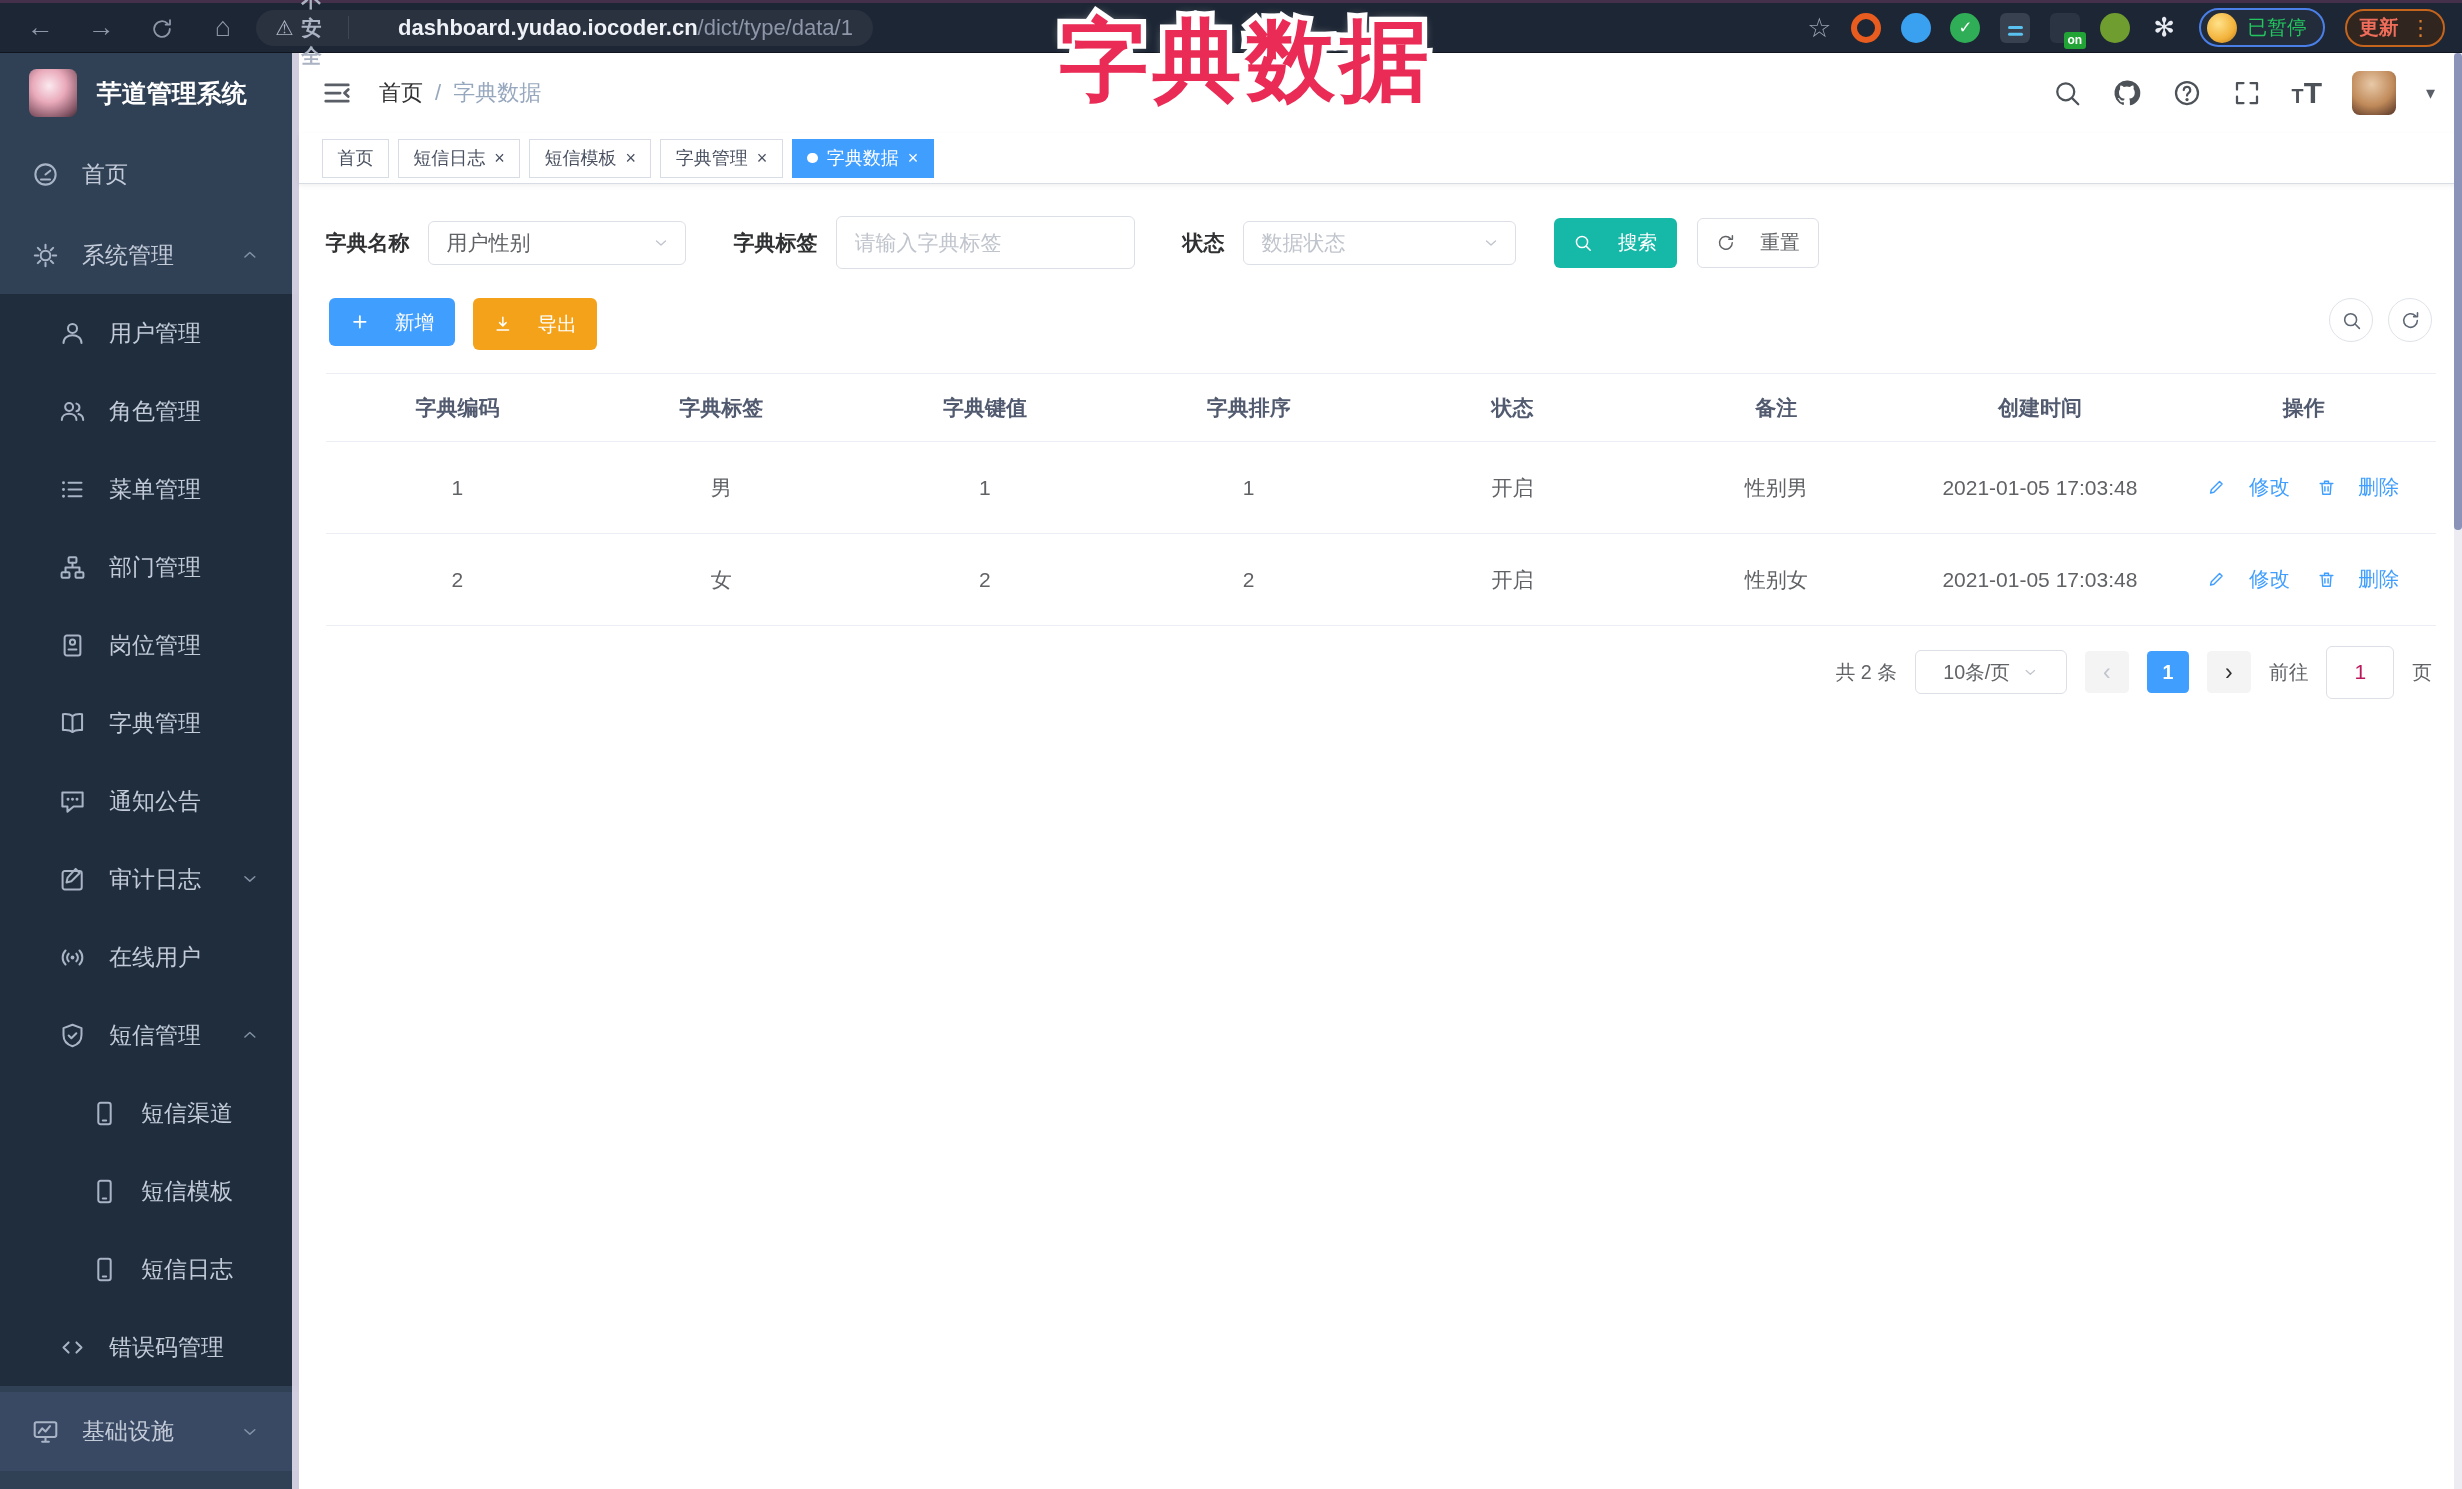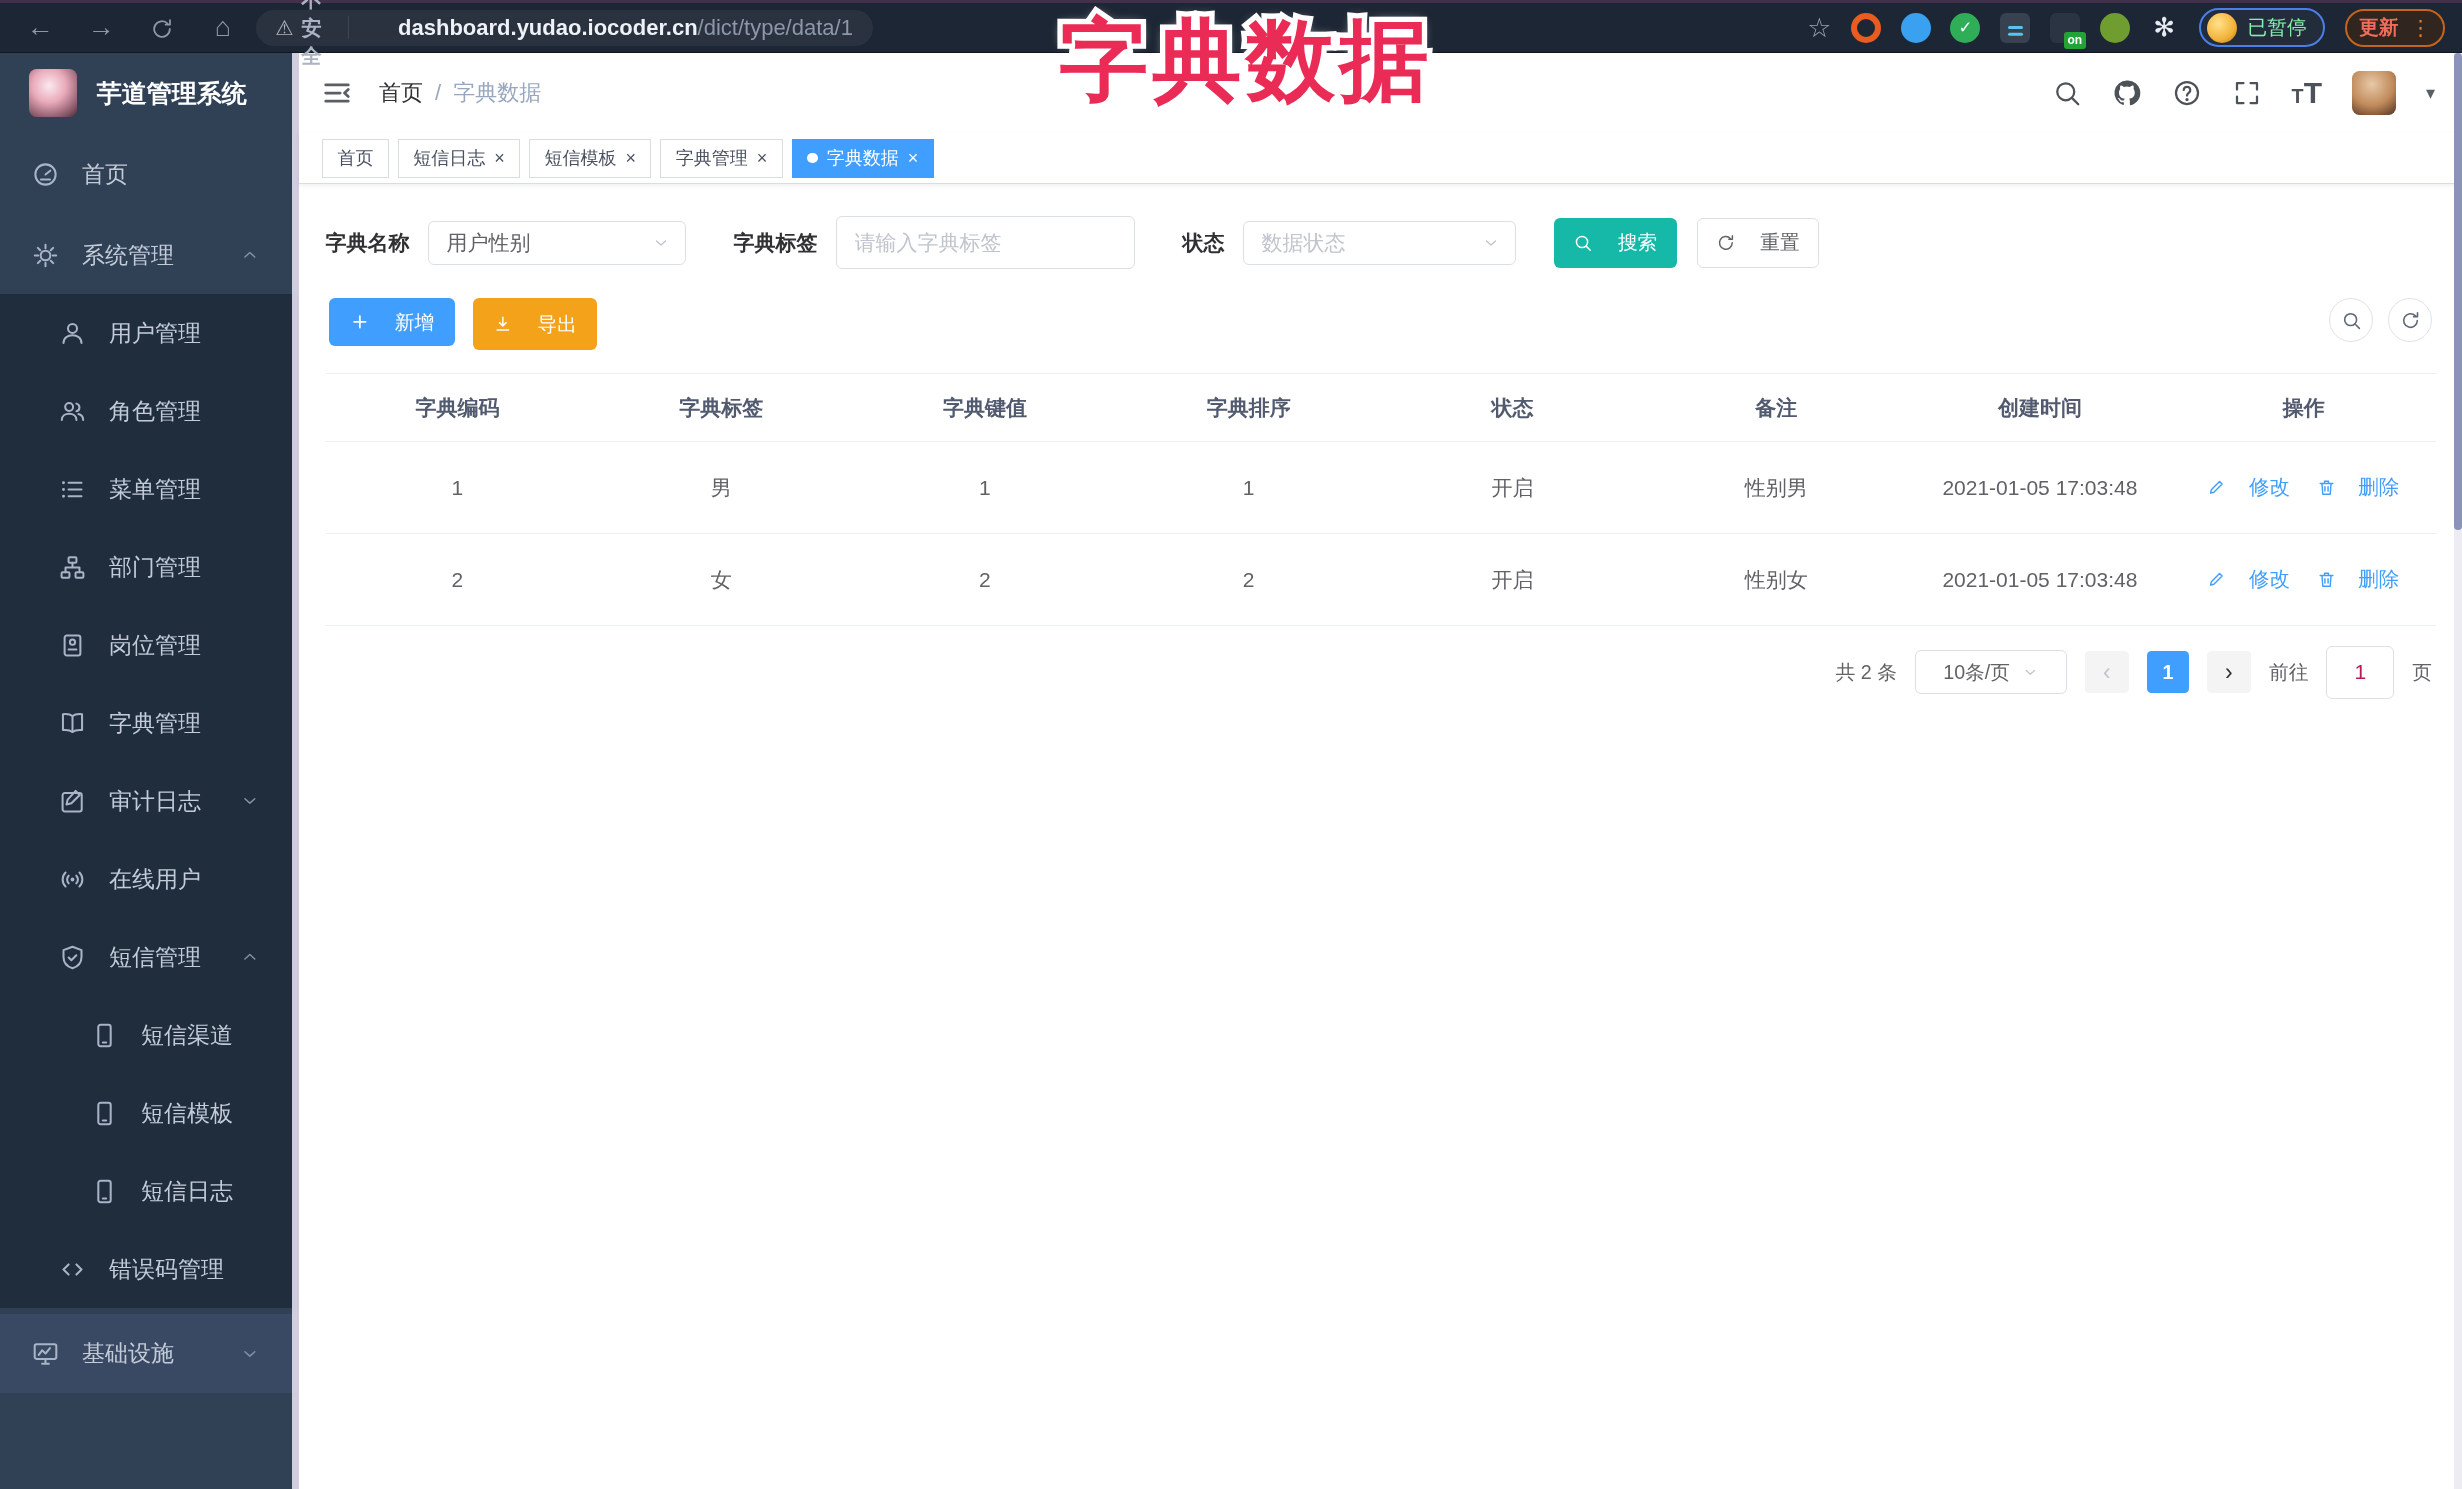--- a/index.html
+++ b/index.html
@@ -27,21 +27,21 @@
   .ext.drop{background:#3aa0f0;}
   .ext.gcheck{background:#2fae57;}
   .ext.darksq{border-radius:6px;background:#37414f;}
   .ext.darksq .bar{width:15px;height:3.8px;background:#59c2f0;border-radius:1.5px;box-shadow:0 6.8px 0 #59c2f0;}
   .ext.onsq{border-radius:6px;background:#2b3442;}
   .onbadge{position:absolute;right:-6px;bottom:-6px;background:#21a336;color:#fff;font-size:12px;font-weight:700;padding:1.5px 3.8px;border-radius:3px;}
   .ext.leaf{background:#6f9d2f;}
   .ext.puzzle{background:transparent;color:#e8ecf2;font-size:26px;}
   .profile-chip{display:flex;align-items:center;gap:10.6px;border:2.3px solid #4a7fe8;border-radius:23px;background:#232c3b;height:39px;padding:0 16.7px 0 6px;box-sizing:border-box;cursor:pointer;}
   .profile-ava{width:30px;height:30px;border-radius:50%;background:radial-gradient(circle at 38% 35%,#ffe28a,#f2b23a 60%,#b2731c);}
-  .profile-status{color:#86efac;font-size:19.7px;}
+  .profile-status{color:#22c55e;font-size:19.7px;}
   .update-pill{display:flex;align-items:center;gap:12px;border:2.3px solid #c4641d;border-radius:19.7px;background:#31261f;height:38px;padding:0 12px;box-sizing:border-box;cursor:pointer;}
   .update-label{color:#ef6d5a;font-size:19.7px;font-weight:700;}
   .update-dots{color:#d87a2e;font-size:21px;}
 
   
   .overlay-title{position:absolute;left:1059px;top:4.5px;z-index:60;font-size:89px;font-weight:900;letter-spacing:4.5px;line-height:1.25;pointer-events:none;}
   .overlay-title .stroke{position:absolute;left:0;top:0;color:#fff;-webkit-text-stroke:10.6px #ffffff;text-shadow:0 0 10.6px rgba(255,255,255,.9);}
   .overlay-title .fill{position:relative;color:#ea2b55;}
 
   
@@ -352,20 +352,28 @@
           </span>
         <span>岗位管理</span>
       </div>
       <div class="s-item lvl2">
         <span class="mico">
             <svg class="ic" viewBox="0 0 36 36" width="27" height="27">
               <use href="#i-book"></use>
             </svg>
           </span>
         <span>字典管理</span>
+      </div>
+      <div class="s-item lvl2">
+        <span class="mico">
+            <svg class="ic" viewBox="0 0 36 36" width="27" height="27">
+              <use href="#i-chat"></use>
+            </svg>
+          </span>
+        <span>通知公告</span>
       </div>
       <div class="s-item lvl2">
         <span class="mico">
             <svg class="ic" viewBox="0 0 36 36" width="27" height="27">
               <use href="#i-editlog"></use>
             </svg>
           </span>
         <span>审计日志</span>
         <span class="chev">
             <svg class="ic" viewBox="0 0 26 26" width="19.7" height="19.7">

